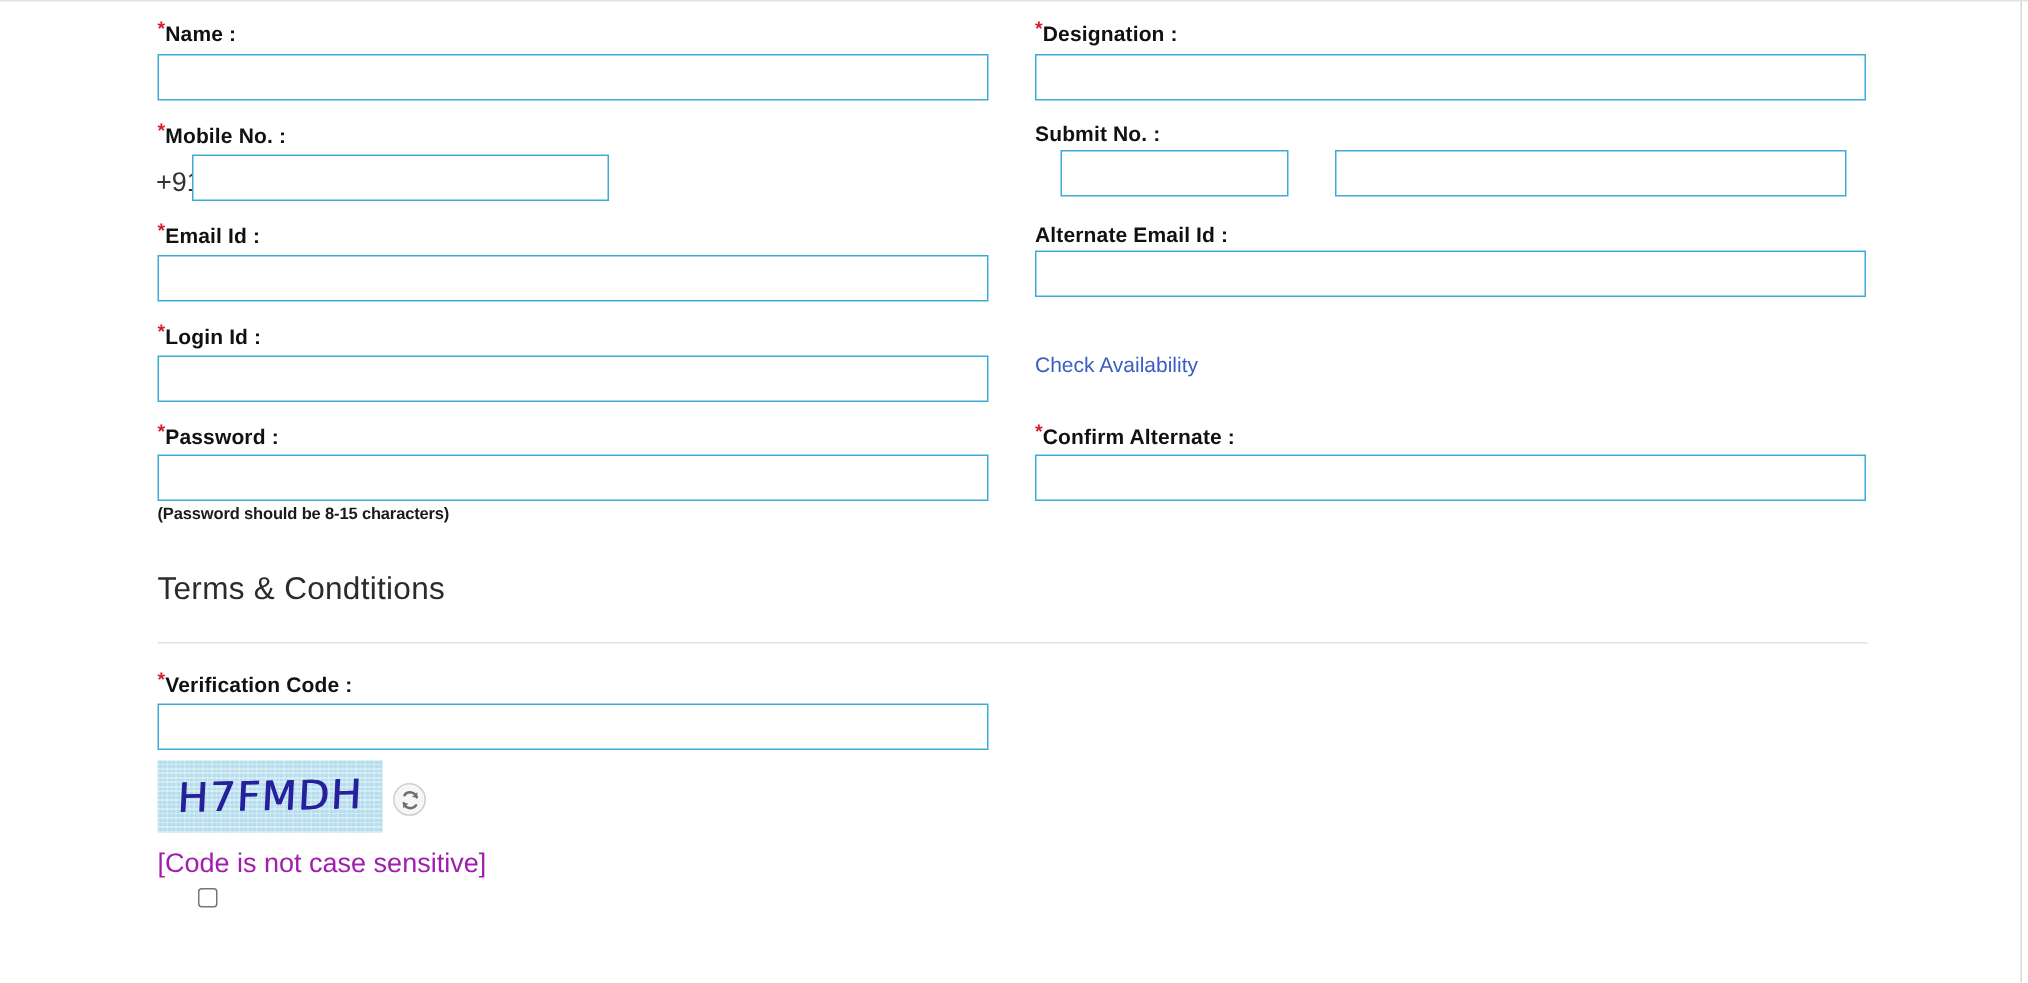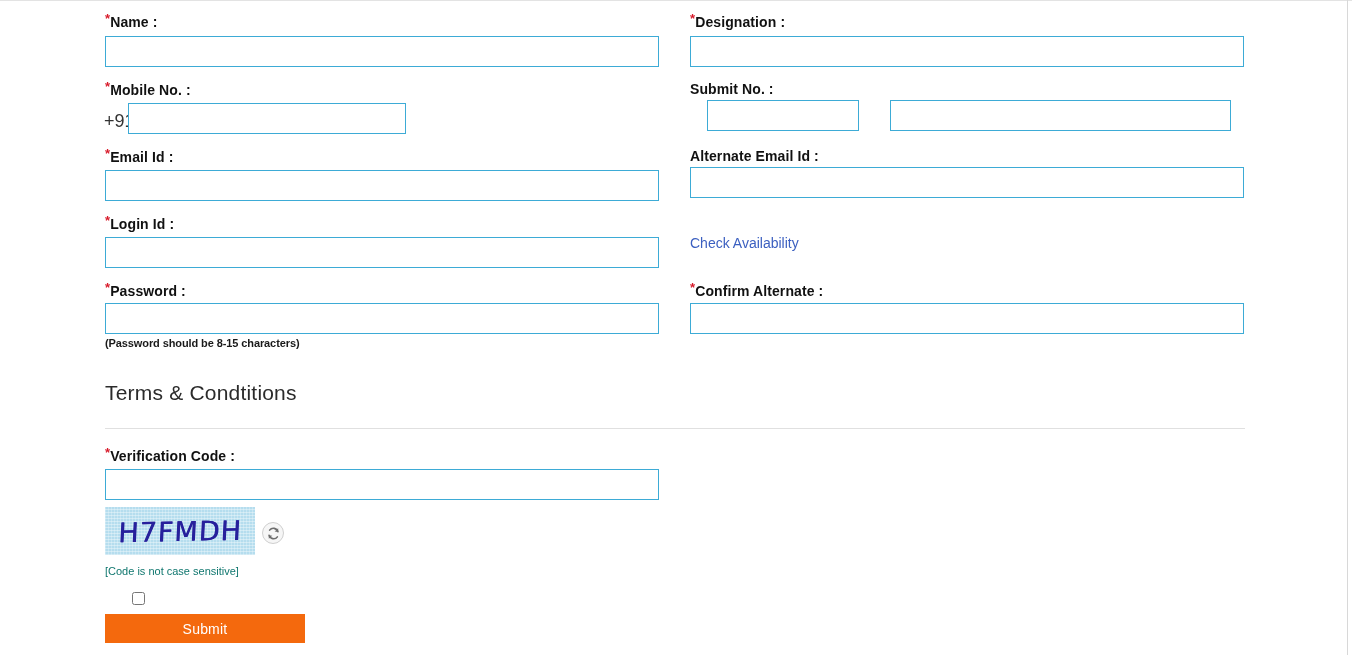--- a/index.html
+++ b/index.html
@@ -132,22 +132,22 @@
     border-radius: 50%;
     border: 1px solid #cfcfcf;
     background: #f6f6f6;
     display: flex;
     align-items: center;
     justify-content: center;
     cursor: pointer;
   }
 
   .small-note {
-    font-size: 11px;
-    color: #0f766e;
+    font-size: 18px;
+    color: #a21caf;
   }
 
   .agree-text {
     font-size: 14px;
     color: #1c1c1c;
   }
   .agree-checkbox {
     width: 13px;
     height: 13px;
     margin: 0;
@@ -251,15 +251,14 @@
       <path d="M5 15a7.5 7.5 0 0 0 13.2 2.4" fill="none" stroke="#6e6e6e" stroke-width="2.6" stroke-linecap="round"></path>
       <path d="M19.5 3.5 L19.6 9.4 L13.9 8.6 Z" fill="#6e6e6e"></path>
       <path d="M4.5 20.5 L4.4 14.6 L10.1 15.4 Z" fill="#6e6e6e"></path>
     </svg>
   </div>
 
   <div class="abs small-note" style="left:105px; top:565px;">[Code is not case sensitive]</div>
 
   <input class="abs agree-checkbox" type="checkbox" style="left: 132px; top: 592px;">
 
-  <button class="abs submit-btn" style="left:105px; top:614px;">Submit</button>
 
 </div>
 
 </body></html>

